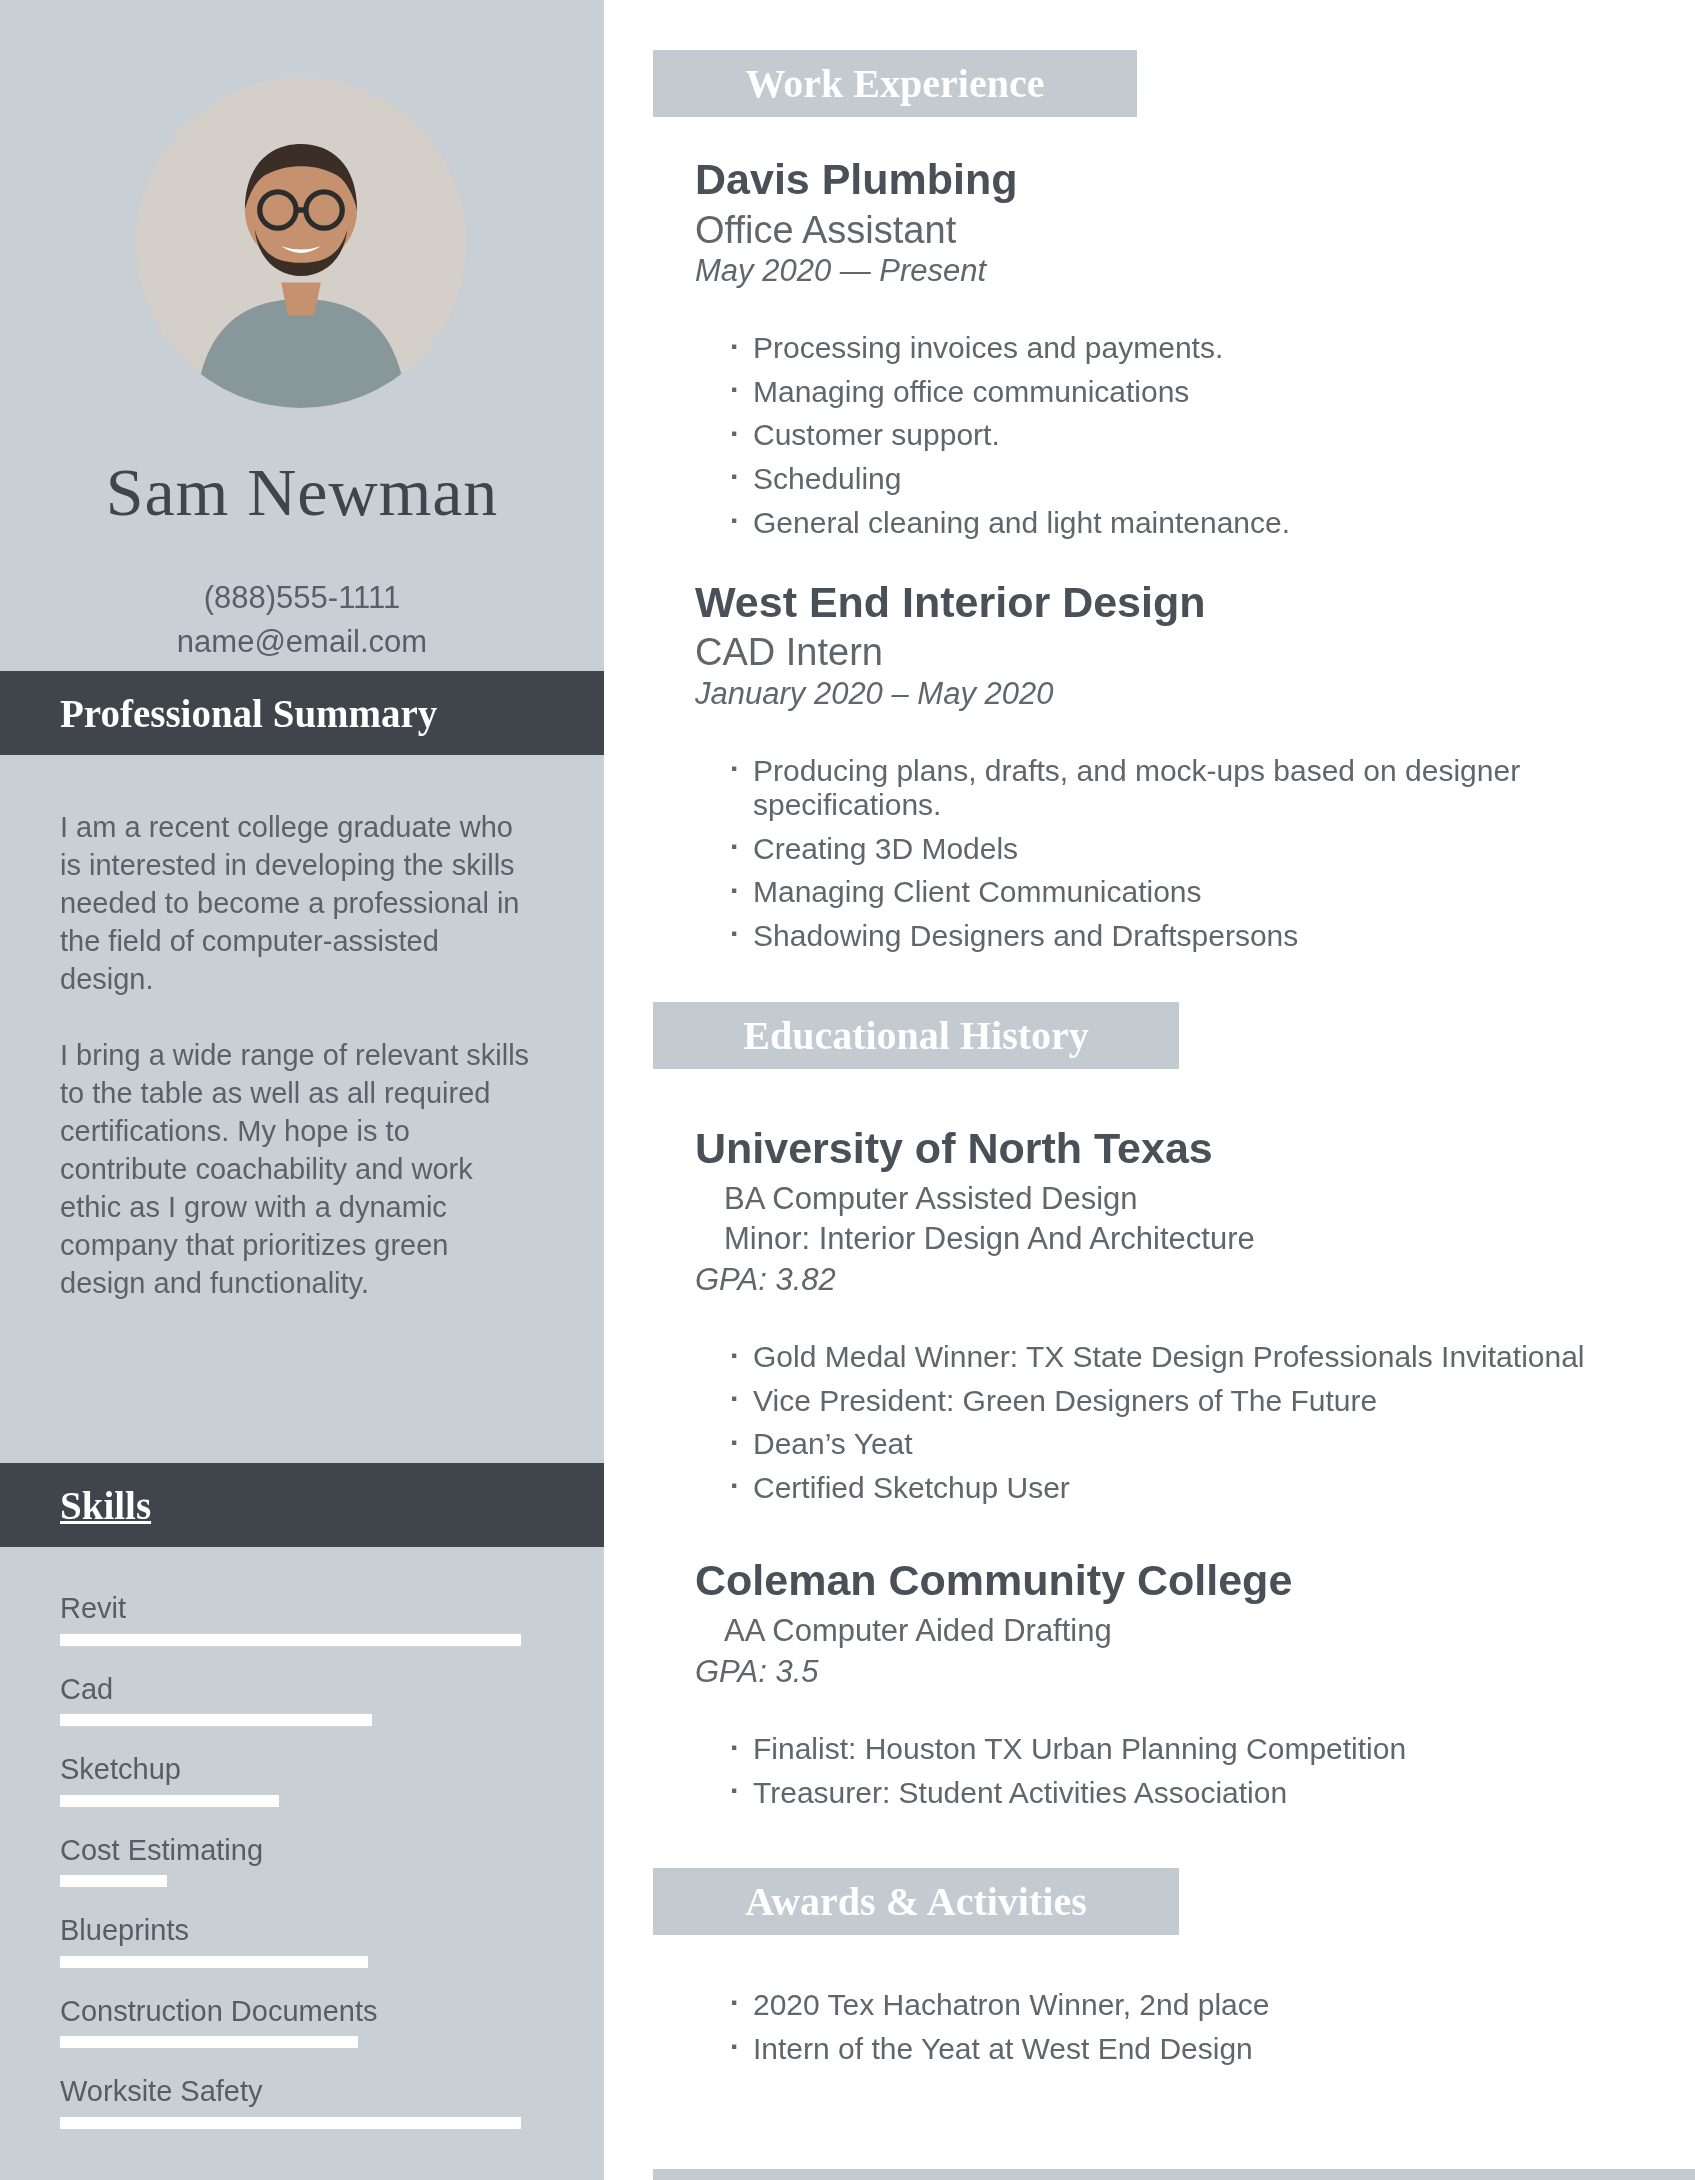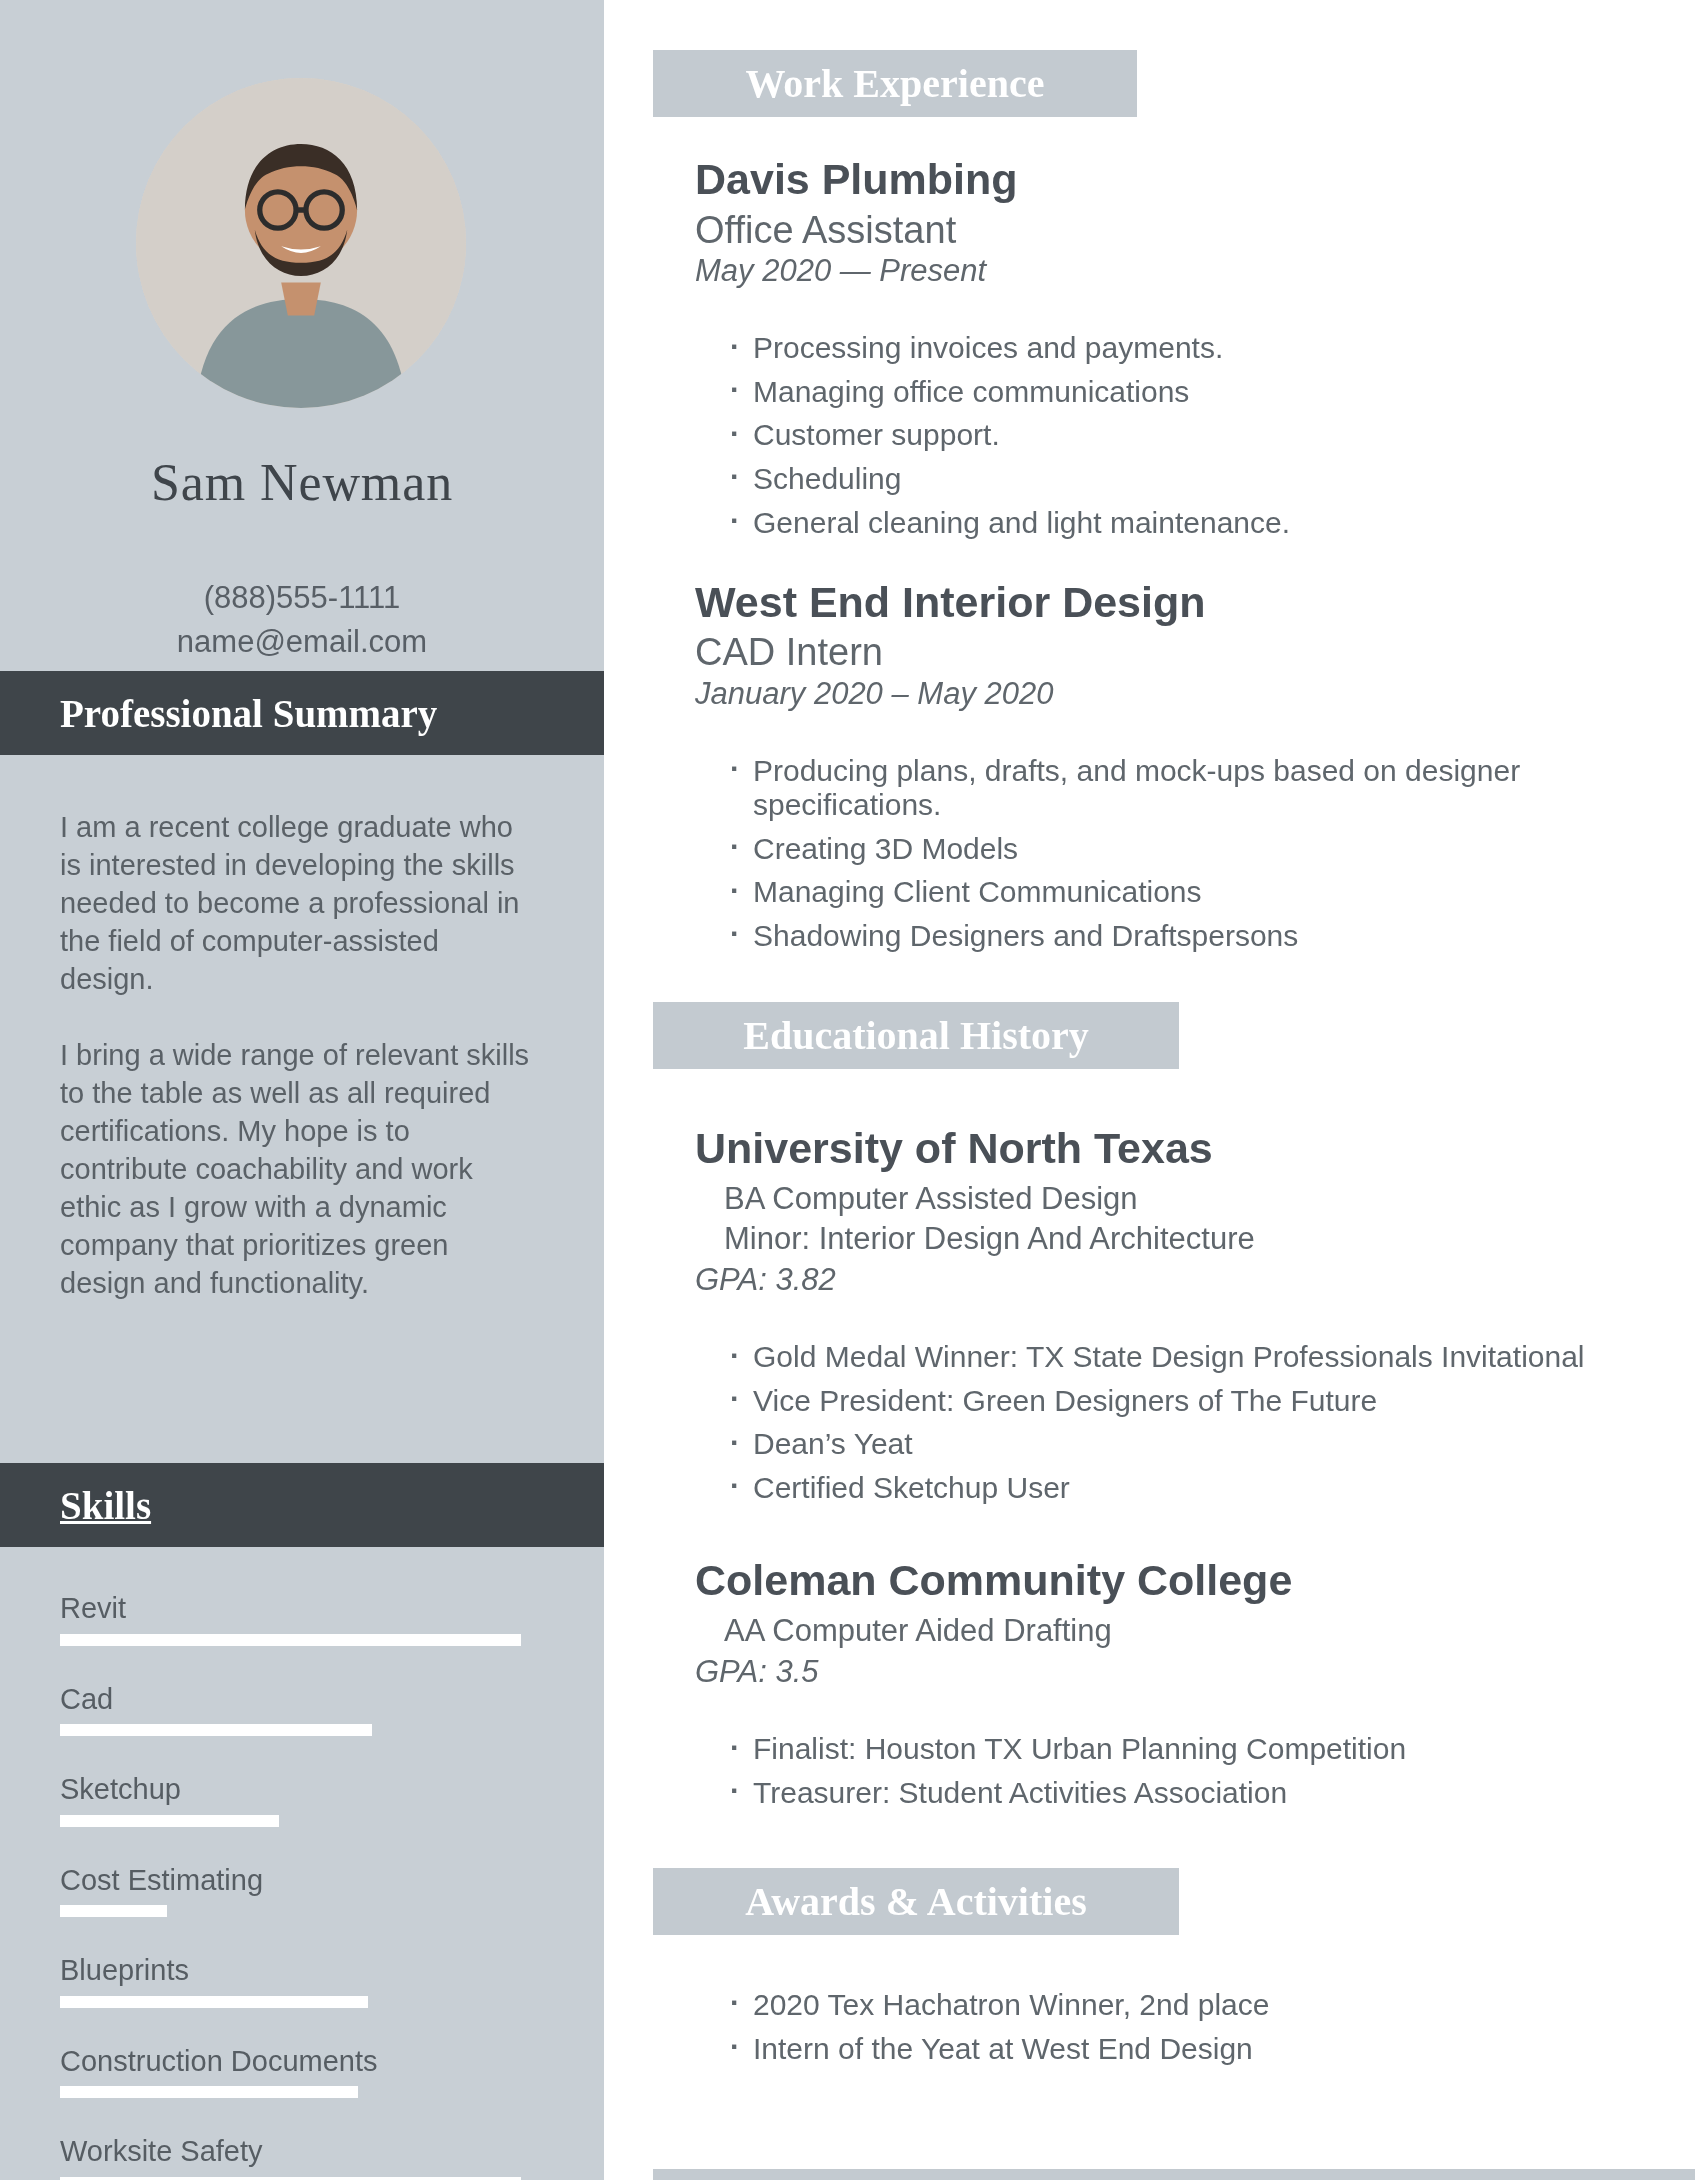--- a/index.html
+++ b/index.html
@@ -14,21 +14,21 @@
     background:#c8cfd5;
   }
   .photo {
     position:absolute; top:78px; left:136px; width:330px; height:330px;
     border-radius:50%; overflow:hidden; background:#d8d3cd;
   }
   .photo svg { width:100%; height:100%; display:block; }
   .name {
     position:absolute; top:453px; left:0; width:100%; margin:0;
     text-align:center; font-family:"Liberation Serif", serif;
-    font-weight:400; font-size:52px; color:#3f454b; letter-spacing:0.9px;
+    font-weight:400; font-size:68px; color:#3f454b; letter-spacing:0.9px;
   }
   .contact {
     position:absolute; top:576px; left:0; width:100%;
     text-align:center; font-size:31px; line-height:44px; color:#585f66;
   }
   .dark-band {
     position:absolute; left:0; right:0; height:84px;
     background:#3f454a; color:#ffffff;
     font-family:"Liberation Serif", serif; font-weight:700; font-size:39px;
     display:flex; align-items:center; padding-left:60px; box-sizing:border-box;
@@ -36,21 +36,21 @@
   .sum-band { top:671px; }
   .skills-band { top:1463px;text-decoration:underline; }
   .summary {
     position:absolute; top:808px; left:60px; right:70px;
     font-size:29px; line-height:38px; color:#5a6167;
   }
   .summary p { margin:0 0 38px 0; }
   .skills {
     position:absolute; top:1591px; left:60px; right:78px;
   }
-  .skill { margin-bottom:36px; }
+  .skill { margin-bottom:26px; }
   .skill-label { font-size:29px; color:#565d63; line-height:34px; }
   .skill-bar { margin-top:8.5px; height:12px; width:100%; }
   .skill-bar-fill { height:12px; background:#ffffff; }
 
   
   .main {
     position:absolute; left:604px; top:0; right:0; bottom:0;
     color:#5f666c;
   }
   .section-band {

